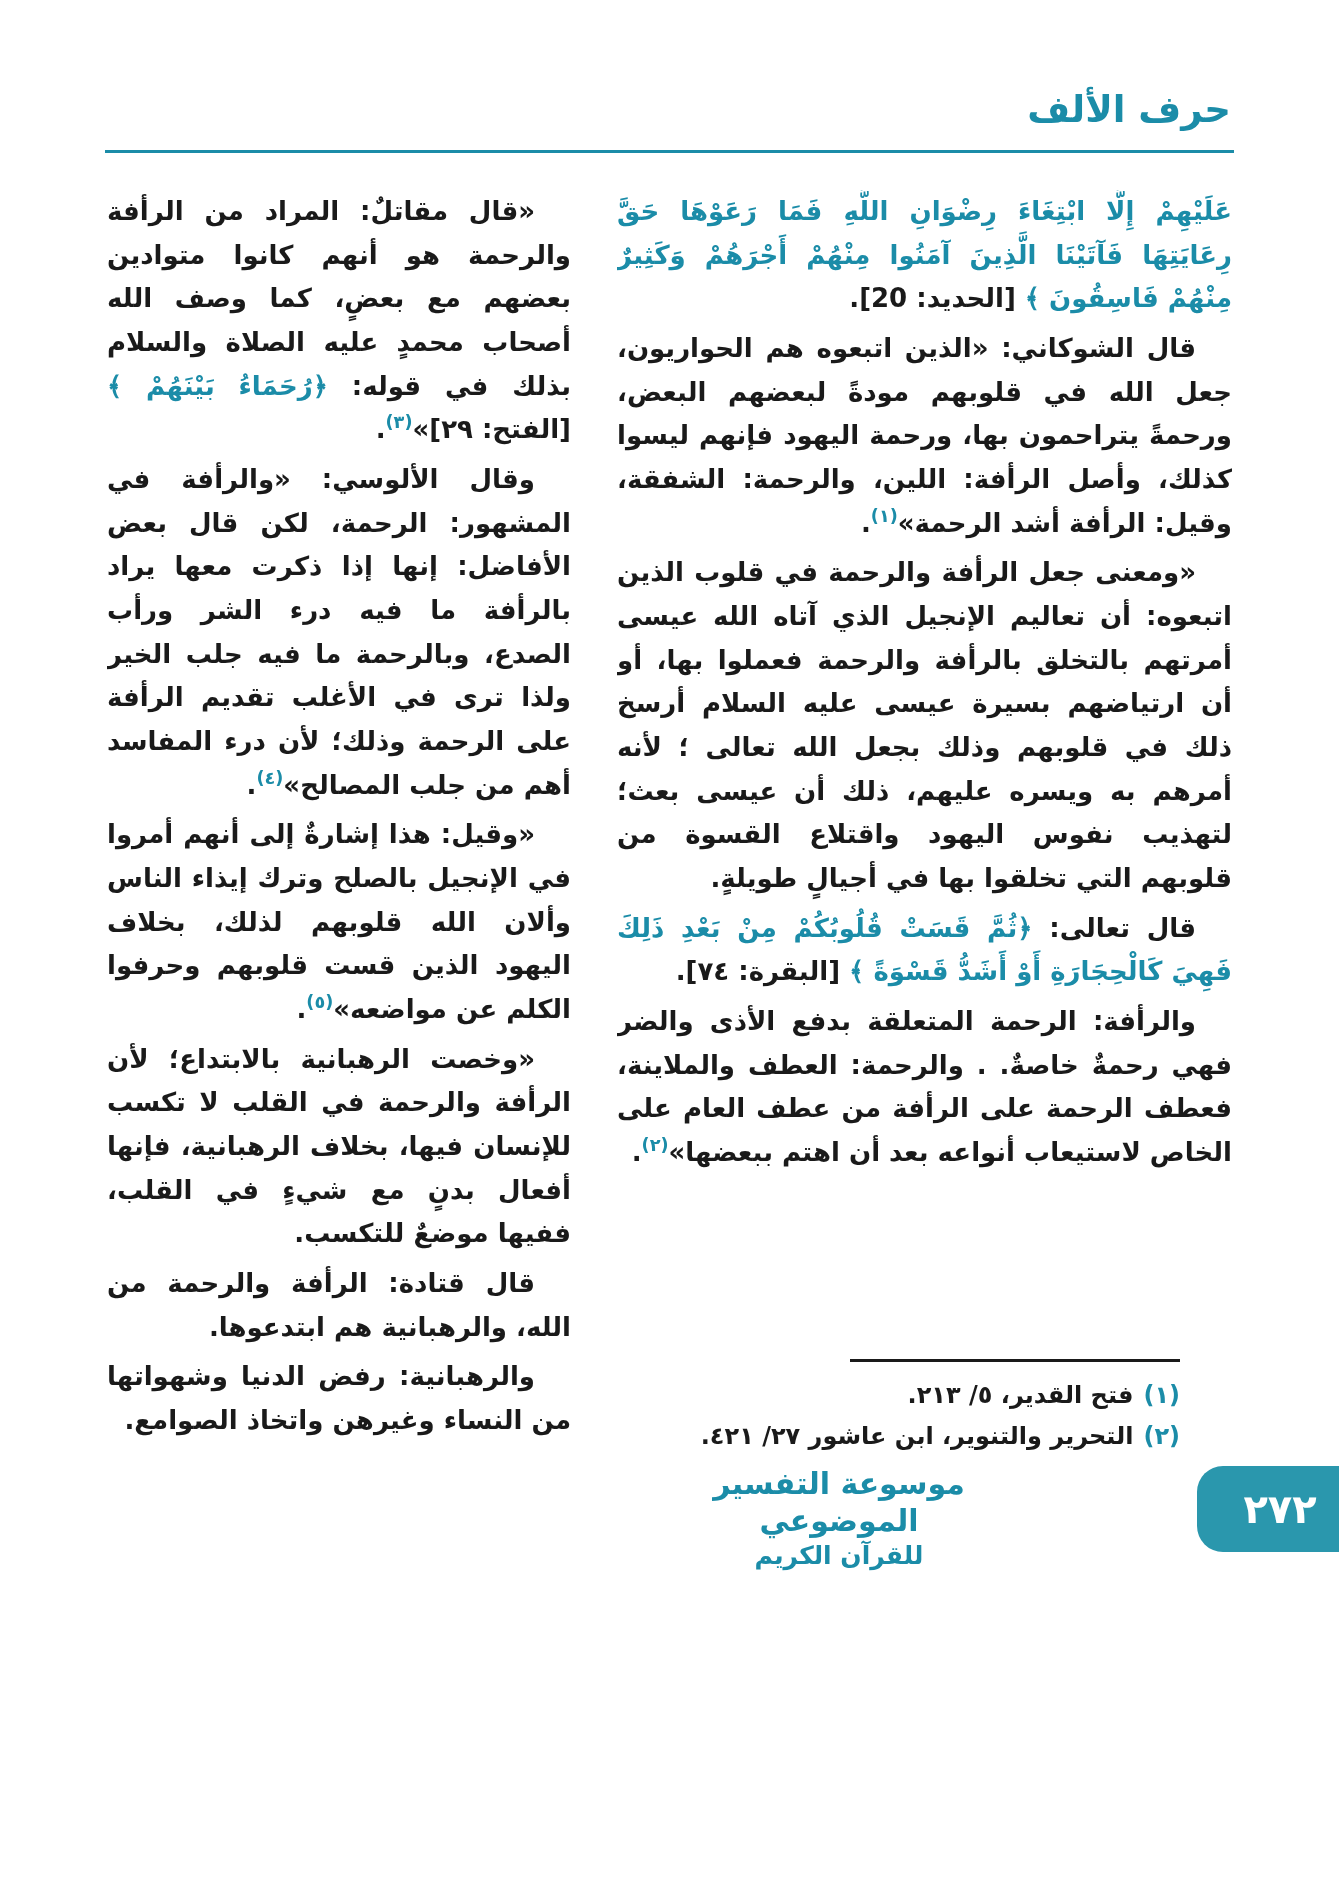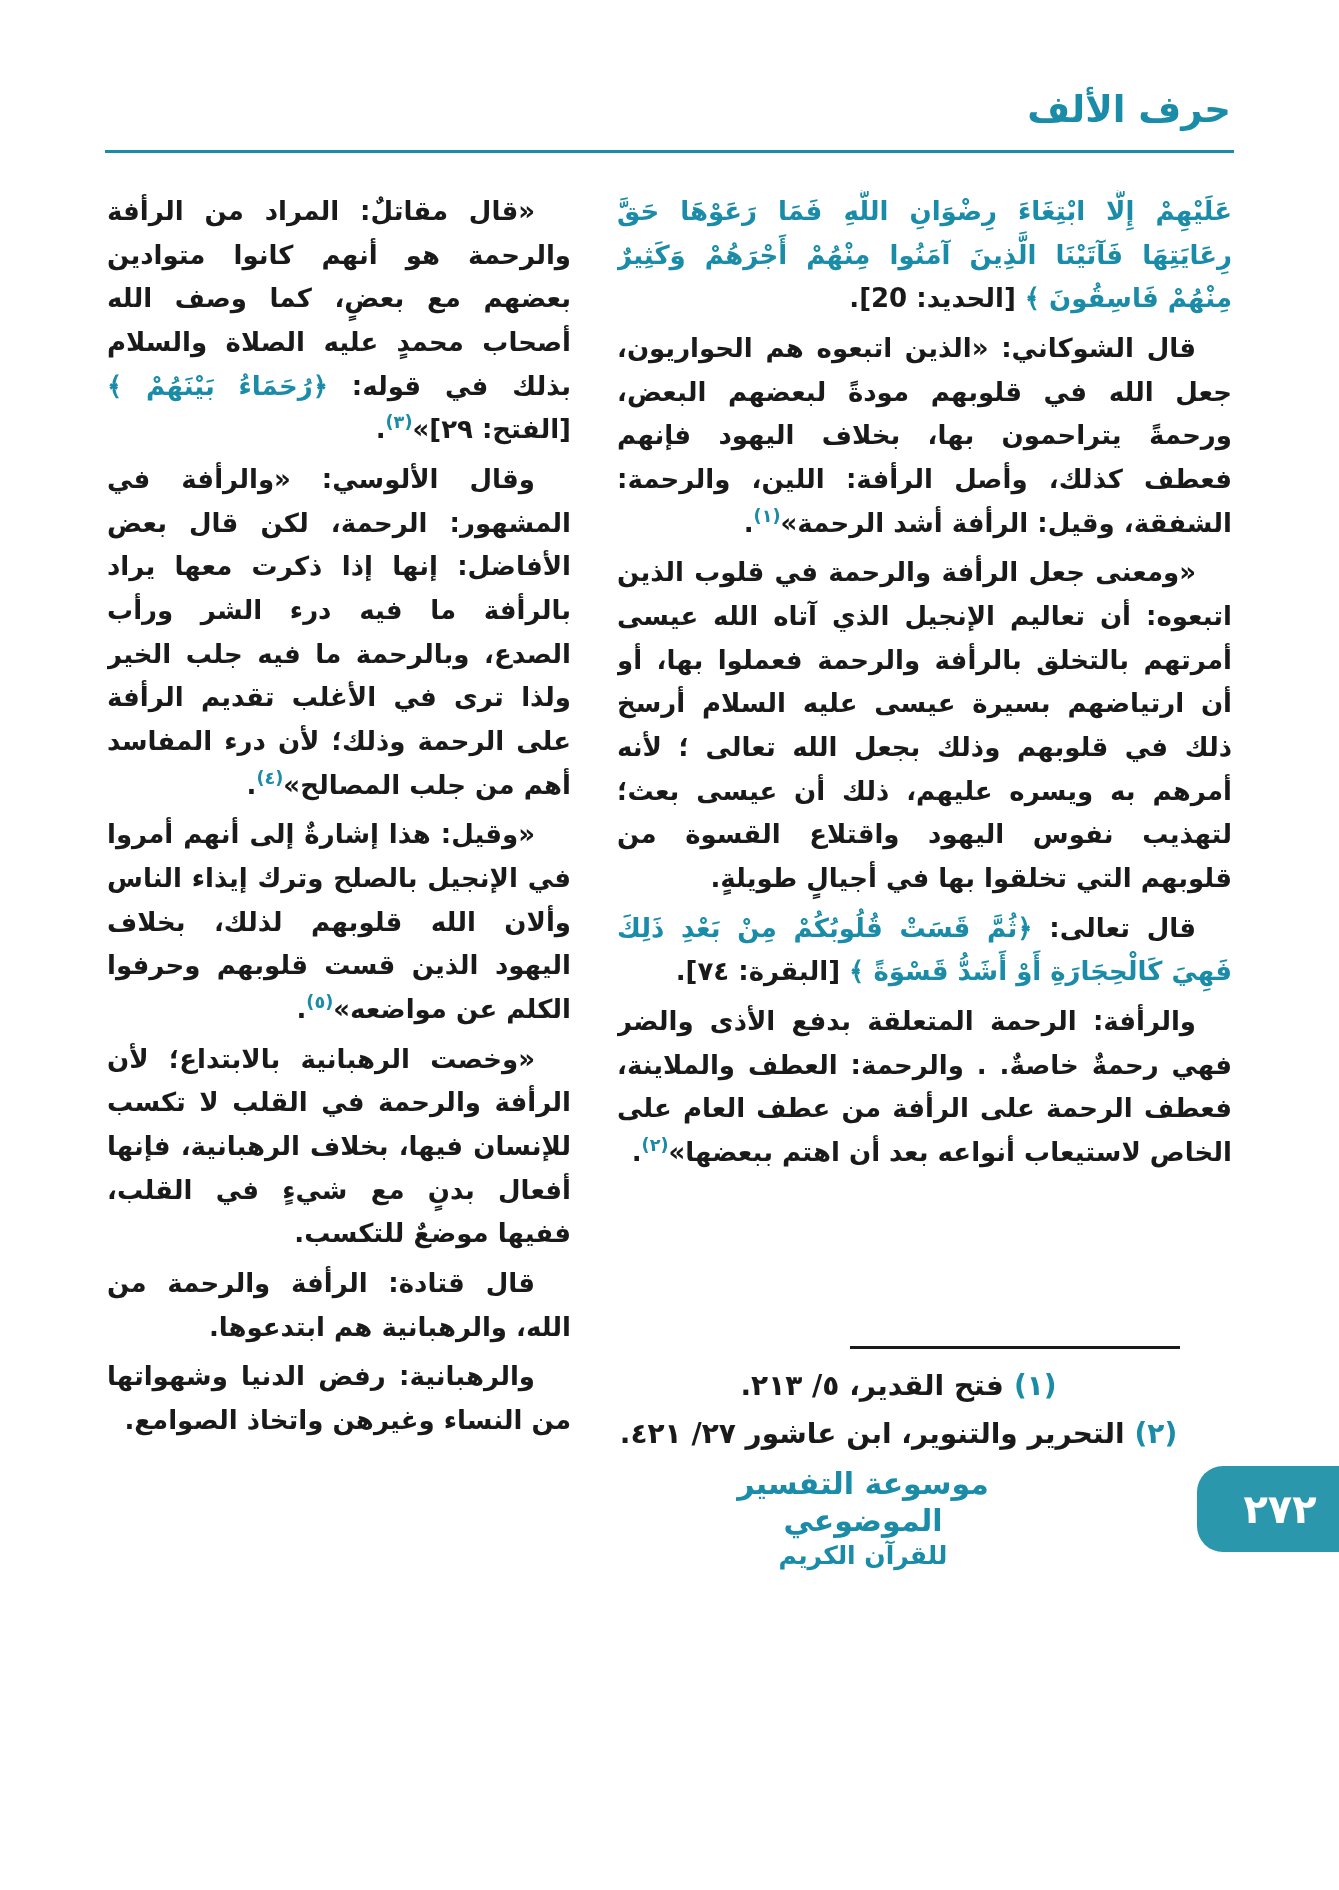--- a/index.html
+++ b/index.html
@@ -54,29 +54,29 @@
     font-size:0.68em;
     font-weight:700;
     vertical-align:super;
     line-height:0;
   }
   
   .fn-block { margin-top:auto; padding-top:10px; }
   .fn-rule { height:3px; width:330px; margin:0 0 14px auto; background:#1a1a1a; }
   .fn-block-right { padding-right:52px; }
   .fn {
-    font-size:28px; font-weight:600;
+    font-size:24px; font-weight:600;
     line-height:1.62;
-    text-align:center;
+    text-align:right;
     margin-bottom:2px;
   }
   .fn-num { color:#1b8ca8; font-weight:700; margin-left:10px; }
   
   .logo {
-    position:absolute; bottom:318px; right:336px;
+    position:absolute; bottom:318px; right:360px;
     width:280px; text-align:center;
     color:#1b8ca8;
   }
   .logo-line1 {
     font-size:30px; font-weight:700; line-height:1.25;
     letter-spacing:-1px;
   }
   .logo-line2 {
     font-size:25px; font-weight:700; line-height:1.3;
     letter-spacing:1px;
@@ -101,21 +101,21 @@
     <h1 class="section-title">حرف الألف</h1>
   </header>
   <div class="header-rule"></div>
 
   <main class="columns">
 
     <section class="col col-right">
 
       <p class="para no-indent"><span class="quran">عَلَيْهِمْ إِلَّا ابْتِغَاءَ رِضْوَانِ اللَّهِ فَمَا رَعَوْهَا حَقَّ رِعَايَتِهَا فَآتَيْنَا الَّذِينَ آمَنُوا مِنْهُمْ أَجْرَهُمْ وَكَثِيرٌ مِنْهُمْ فَاسِقُونَ ﴾</span><span class="ref"> [الحديد: 20].</span></p>
 
-      <p class="para"><span>قال الشوكاني: «الذين اتبعوه هم الحواريون، جعل الله في قلوبهم مودةً لبعضهم البعض، ورحمةً يتراحمون بها، بخلاف اليهود فإنهم فعطف كذلك، وأصل الرأفة: اللين، والرحمة: الشفقة، وقيل: الرأفة أشد الرحمة»</span><sup class="fn-mark">(١)</sup><span>.</span></p>
+      <p class="para"><span>قال الشوكاني: «الذين اتبعوه هم الحواريون، جعل الله في قلوبهم مودةً لبعضهم البعض، ورحمةً يتراحمون بها، ورحمة اليهود فإنهم ليسوا كذلك، وأصل الرأفة: اللين، والرحمة: الشفقة، وقيل: الرأفة أشد الرحمة»</span><sup class="fn-mark">(١)</sup><span>.</span></p>
 
       <p class="para"><span>«ومعنى جعل الرأفة والرحمة في قلوب الذين اتبعوه: أن تعاليم الإنجيل الذي آتاه الله عيسى أمرتهم بالتخلق بالرأفة والرحمة فعملوا بها، أو أن ارتياضهم بسيرة عيسى عليه السلام أرسخ ذلك في قلوبهم وذلك بجعل الله تعالى ؛ لأنه أمرهم به ويسره عليهم، ذلك أن عيسى بعث؛ لتهذيب نفوس اليهود واقتلاع القسوة من قلوبهم التي تخلقوا بها في أجيالٍ طويلةٍ.</span></p>
 
       <p class="para"><span>قال تعالى: </span><span class="quran">﴿ثُمَّ قَسَتْ قُلُوبُكُمْ مِنْ بَعْدِ ذَلِكَ فَهِيَ كَالْحِجَارَةِ أَوْ أَشَدُّ قَسْوَةً ﴾</span><span class="ref"> [البقرة: ٧٤].</span></p>
 
       <p class="para"><span>والرأفة: الرحمة المتعلقة بدفع الأذى والضر فهي رحمةٌ خاصةٌ. . والرحمة: العطف والملاينة، فعطف الرحمة على الرأفة من عطف العام على الخاص لاستيعاب أنواعه بعد أن اهتم ببعضها»</span><sup class="fn-mark">(٢)</sup><span>.</span></p>
 
       <div class="fn-block fn-block-right">
         <div class="fn-rule"></div>
         <div class="fn"><span class="fn-num">(١)</span><span class="fn-text">فتح القدير، ٥/ ٢١٣.</span></div>

